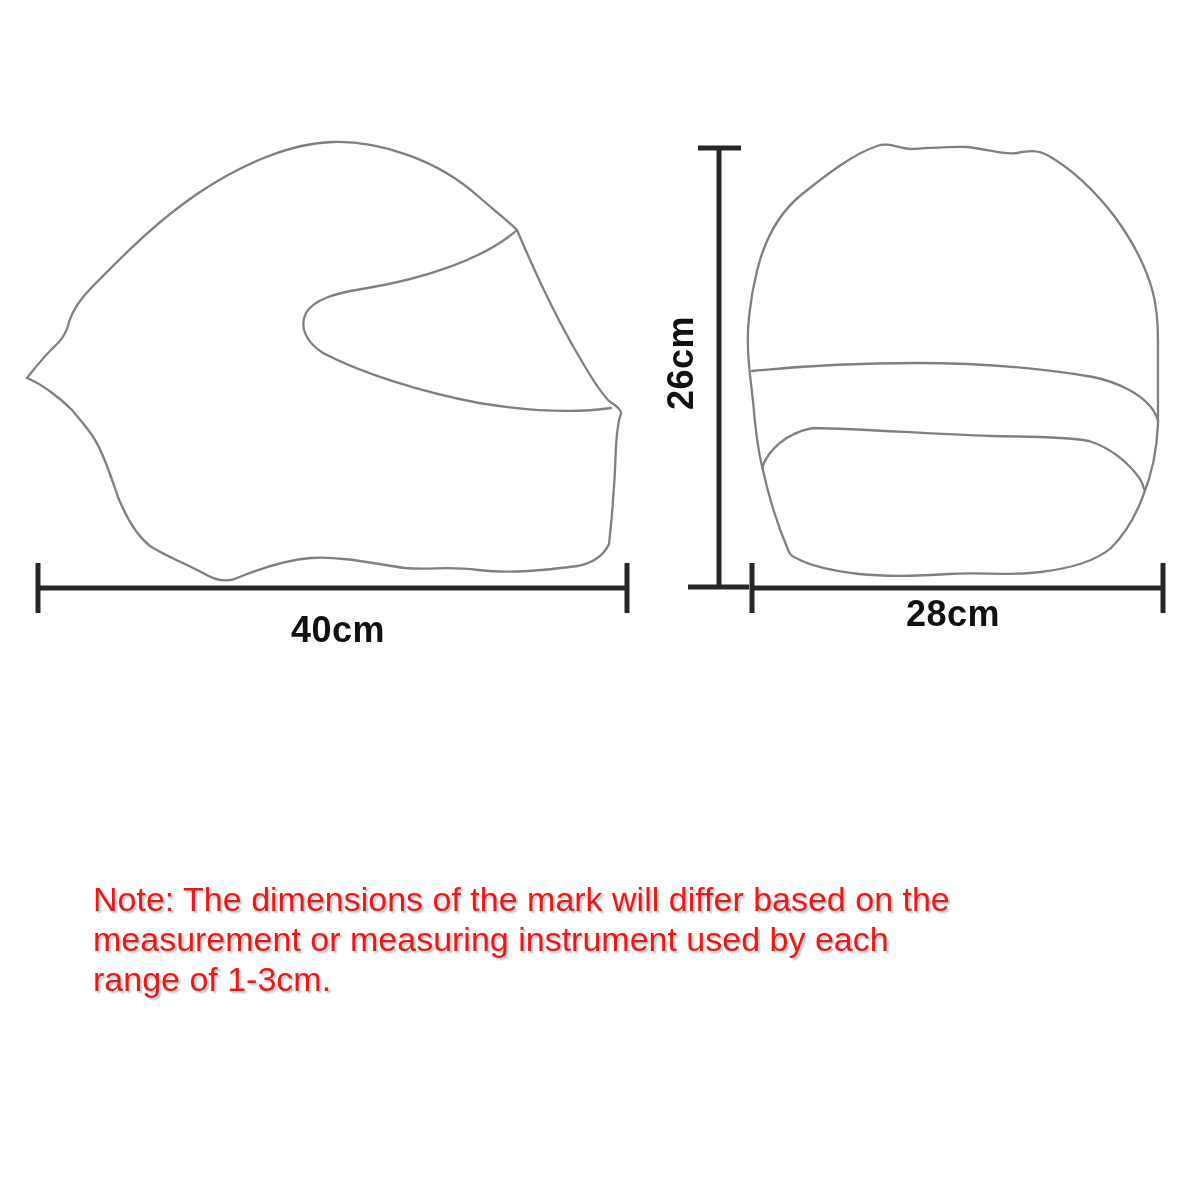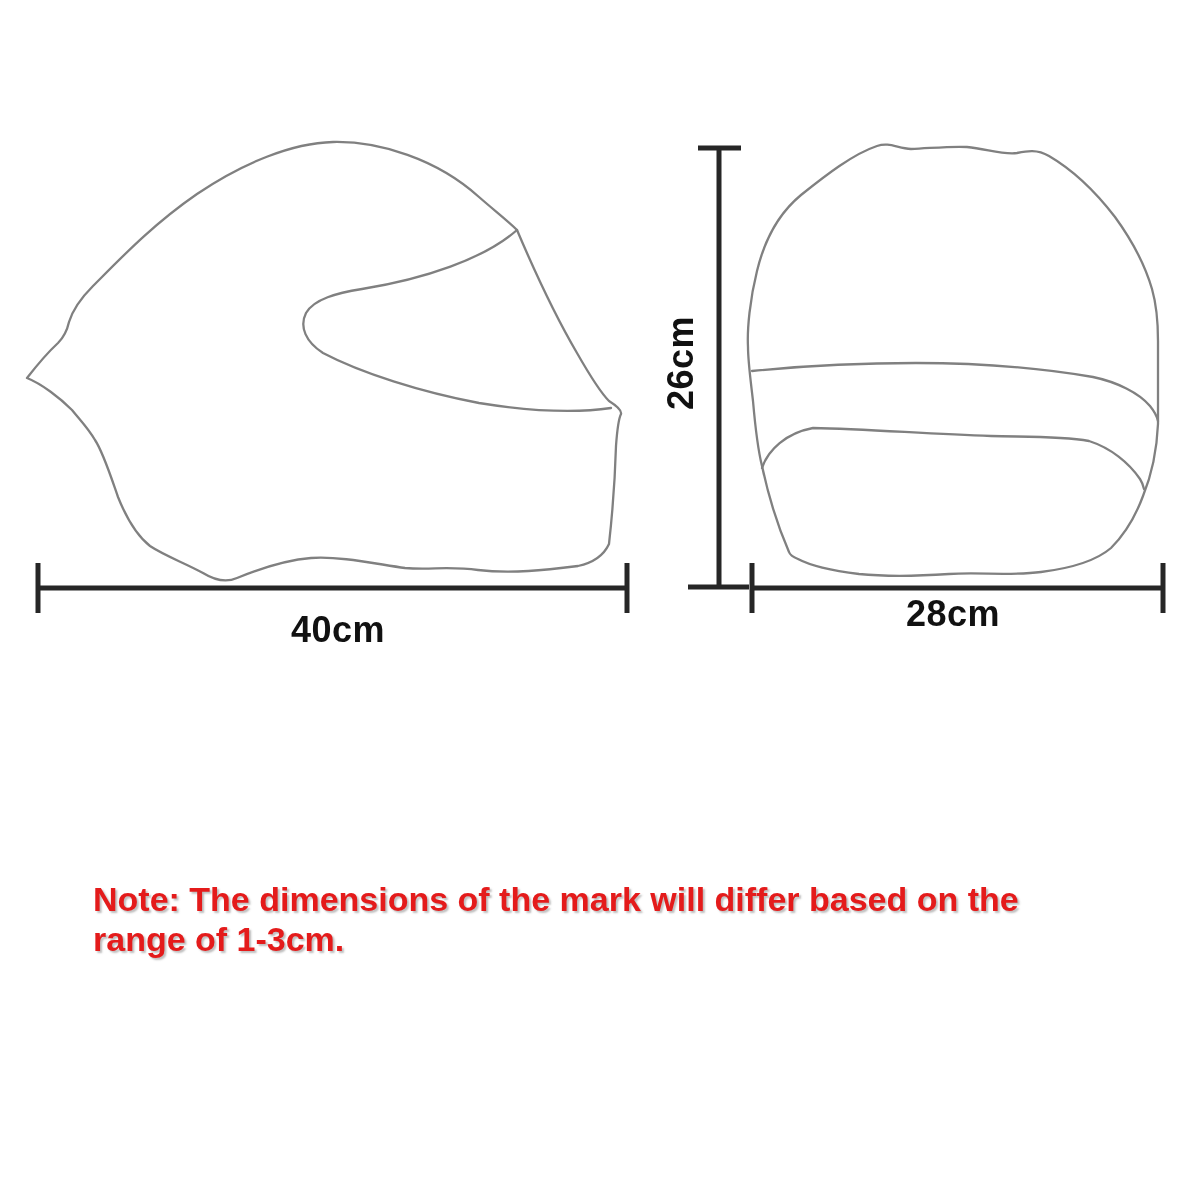--- a/index.html
+++ b/index.html
@@ -46,21 +46,21 @@
   .dim-label.rotated {
     transform: translate(-50%, -50%) rotate(-90deg);
   }
   .note {
     position: absolute;
     left: 93px;
     top: 879px;
     width: 1020px;
     font-size: 34px;
     line-height: 40px;
-    font-weight: 700;
+    font-weight: 400;
     color: #e41b1b;
     text-shadow: 2px 2px 2px rgba(110, 110, 110, 0.45);
     white-space: nowrap;
   }
 </style>
 </head>
 <body>
 
 <div class="canvas">
 
@@ -159,16 +159,17 @@
   </svg>
 
   <div class="dim-label" style="left:338px; top:630px;text-align:right;">40cm</div>
 
   <div class="dim-label rotated" style="left:681px; top:363px;">26cm</div>
 
   <div class="dim-label" style="left:953px; top:614px;">28cm</div>
 
   <div class="note">
     <div>Note: The dimensions of the mark will differ based on the</div>
+    <div>measurement or measuring instrument used by each</div>
     <div>range of 1-3cm.</div>
   </div>
 
 </div>
 
 </body></html>

